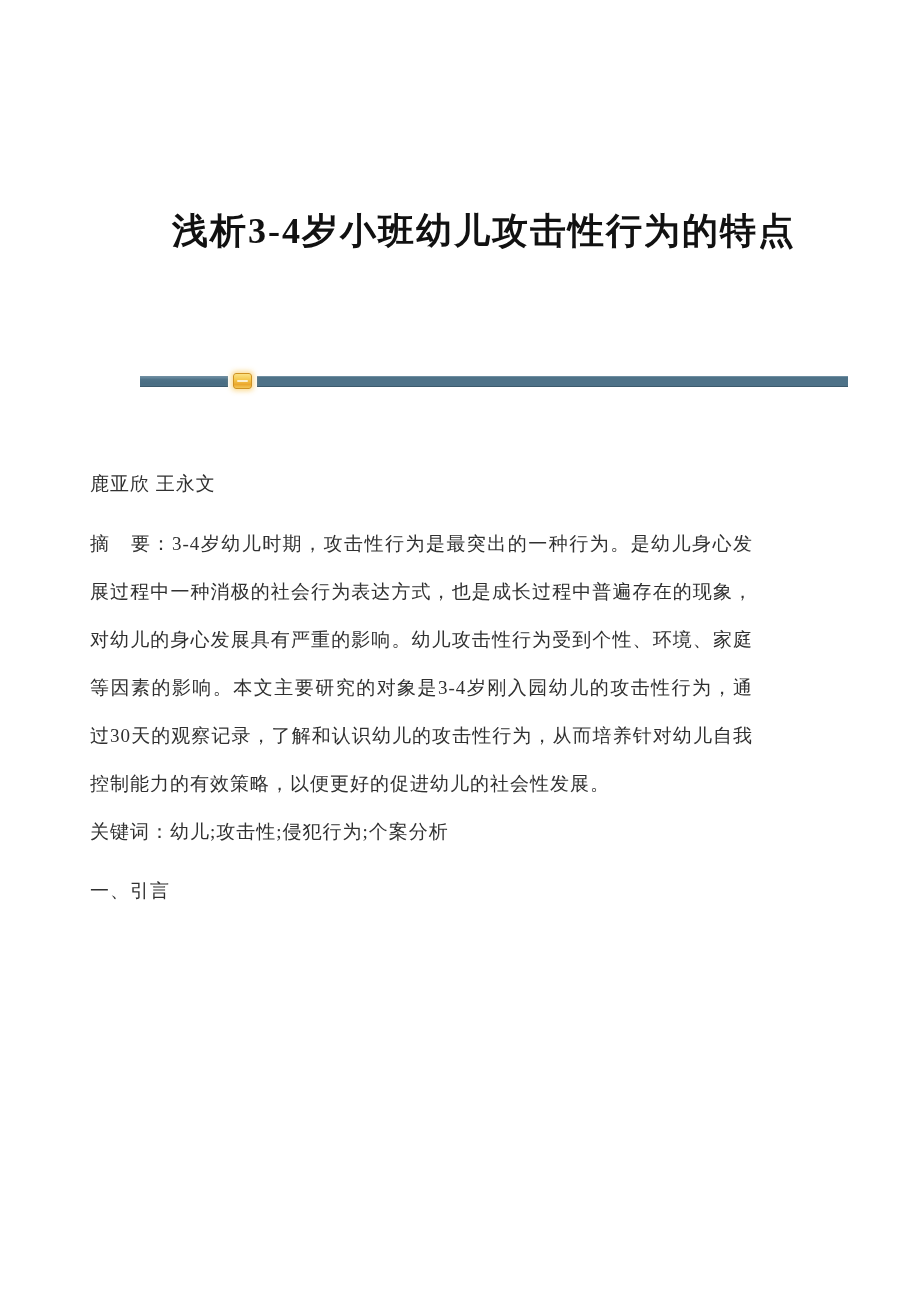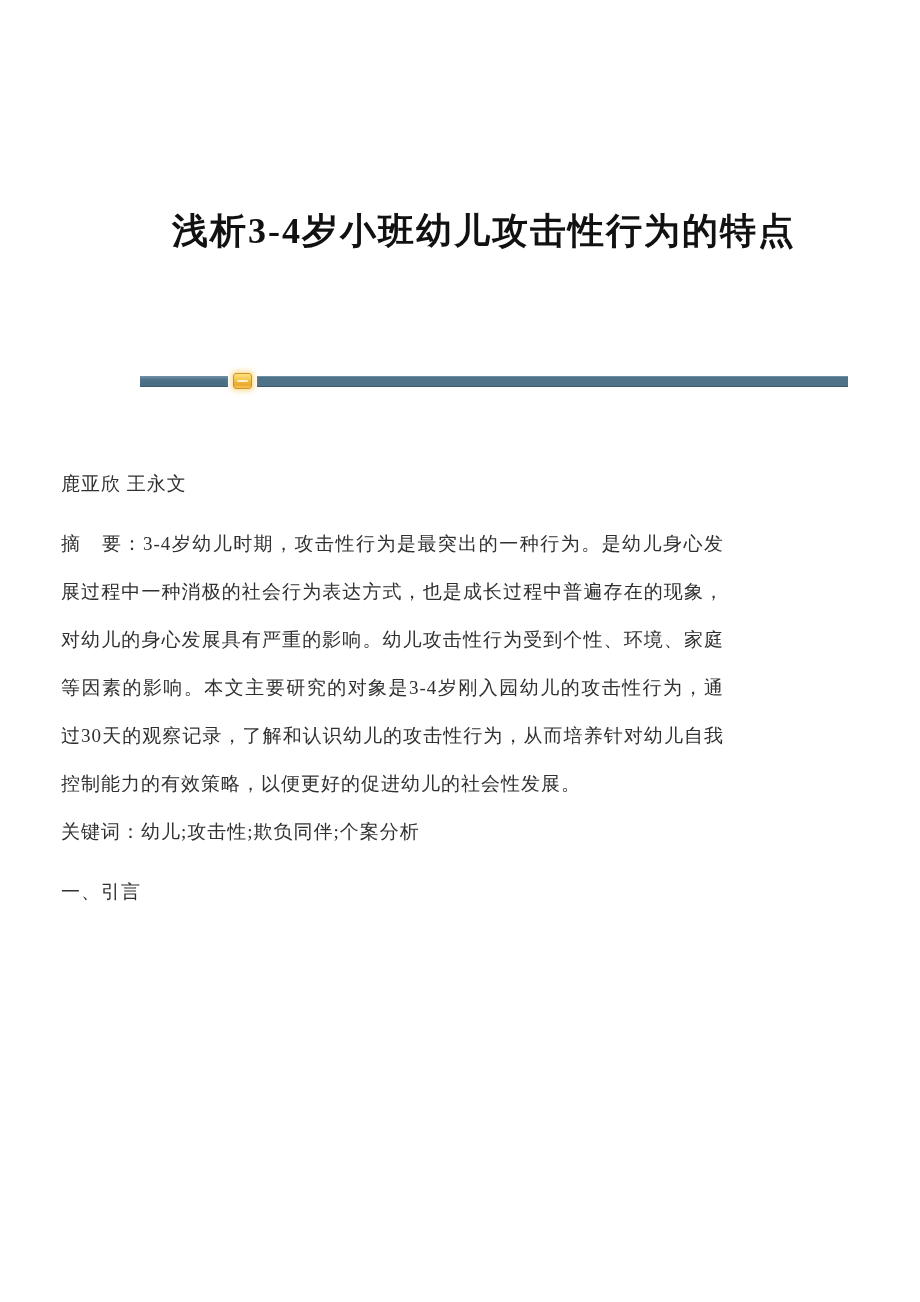--- a/index.html
+++ b/index.html
@@ -59,21 +59,21 @@
   }
   .divider .marker::after {
     content: "";
     position: absolute;
     left: 3px; right: 3px; top: 6px;
     height: 2px;
     background: rgba(255, 255, 255, 0.75);
     border-radius: 1px;
   }
   .content {
-    margin-left: 61px;
+    margin-left: 90px;
     width: 663px;
     font-size: 19px;
     line-height: 48px;
     letter-spacing: 1px;
     color: #303030;
     text-align: justify;
   }
   .authors {
     margin-top: 73px;
   }
@@ -82,20 +82,21 @@
   }
   .keywords {
     margin-top: 0;
   }
   .section-heading {
     margin-top: 12px;
     font-size: 19px;
     font-weight: normal;
     line-height: 48px;
     letter-spacing: 1px;
+    font-family: Liberation Mono, monospace;
   }
   .body-paragraph {
     margin-top: 9px;
   }
 </style>
 </head>
 <body>
 
 <div class="page">
 
@@ -106,20 +107,20 @@
     <span class="marker"></span>
     <span class="bar-right"></span>
   </div>
 
   <div class="content">
 
     <p class="authors">鹿亚欣 王永文</p>
 
     <p class="abstract"><span>摘　要：</span><span>3-4岁幼儿时期，攻击性行为是最突出的一种行为。是幼儿身心发展过程中一种消极的社会行为表达方式，也是成长过程中普遍存在的现象，对幼儿的身心发展具有严重的影响。幼儿攻击性行为受到个性、环境、家庭等因素的影响。本文主要研究的对象是3-4岁刚入园幼儿的攻击性行为，通过30天的观察记录，了解和认识幼儿的攻击性行为，从而培养针对幼儿自我控制能力的有效策略，以便更好的促进幼儿的社会性发展。</span></p>
 
-    <p class="keywords"><span>关键词：</span><span>幼儿;攻击性;欺负同伴;个案分析</span></p>
+    <p class="keywords"><span>关键词：</span><span>幼儿;攻击性;侵犯行为;个案分析</span></p>
 
     <h2 class="section-heading">一、引言</h2>
 
 
   </div>
 
 </div>
 
 </body></html>

